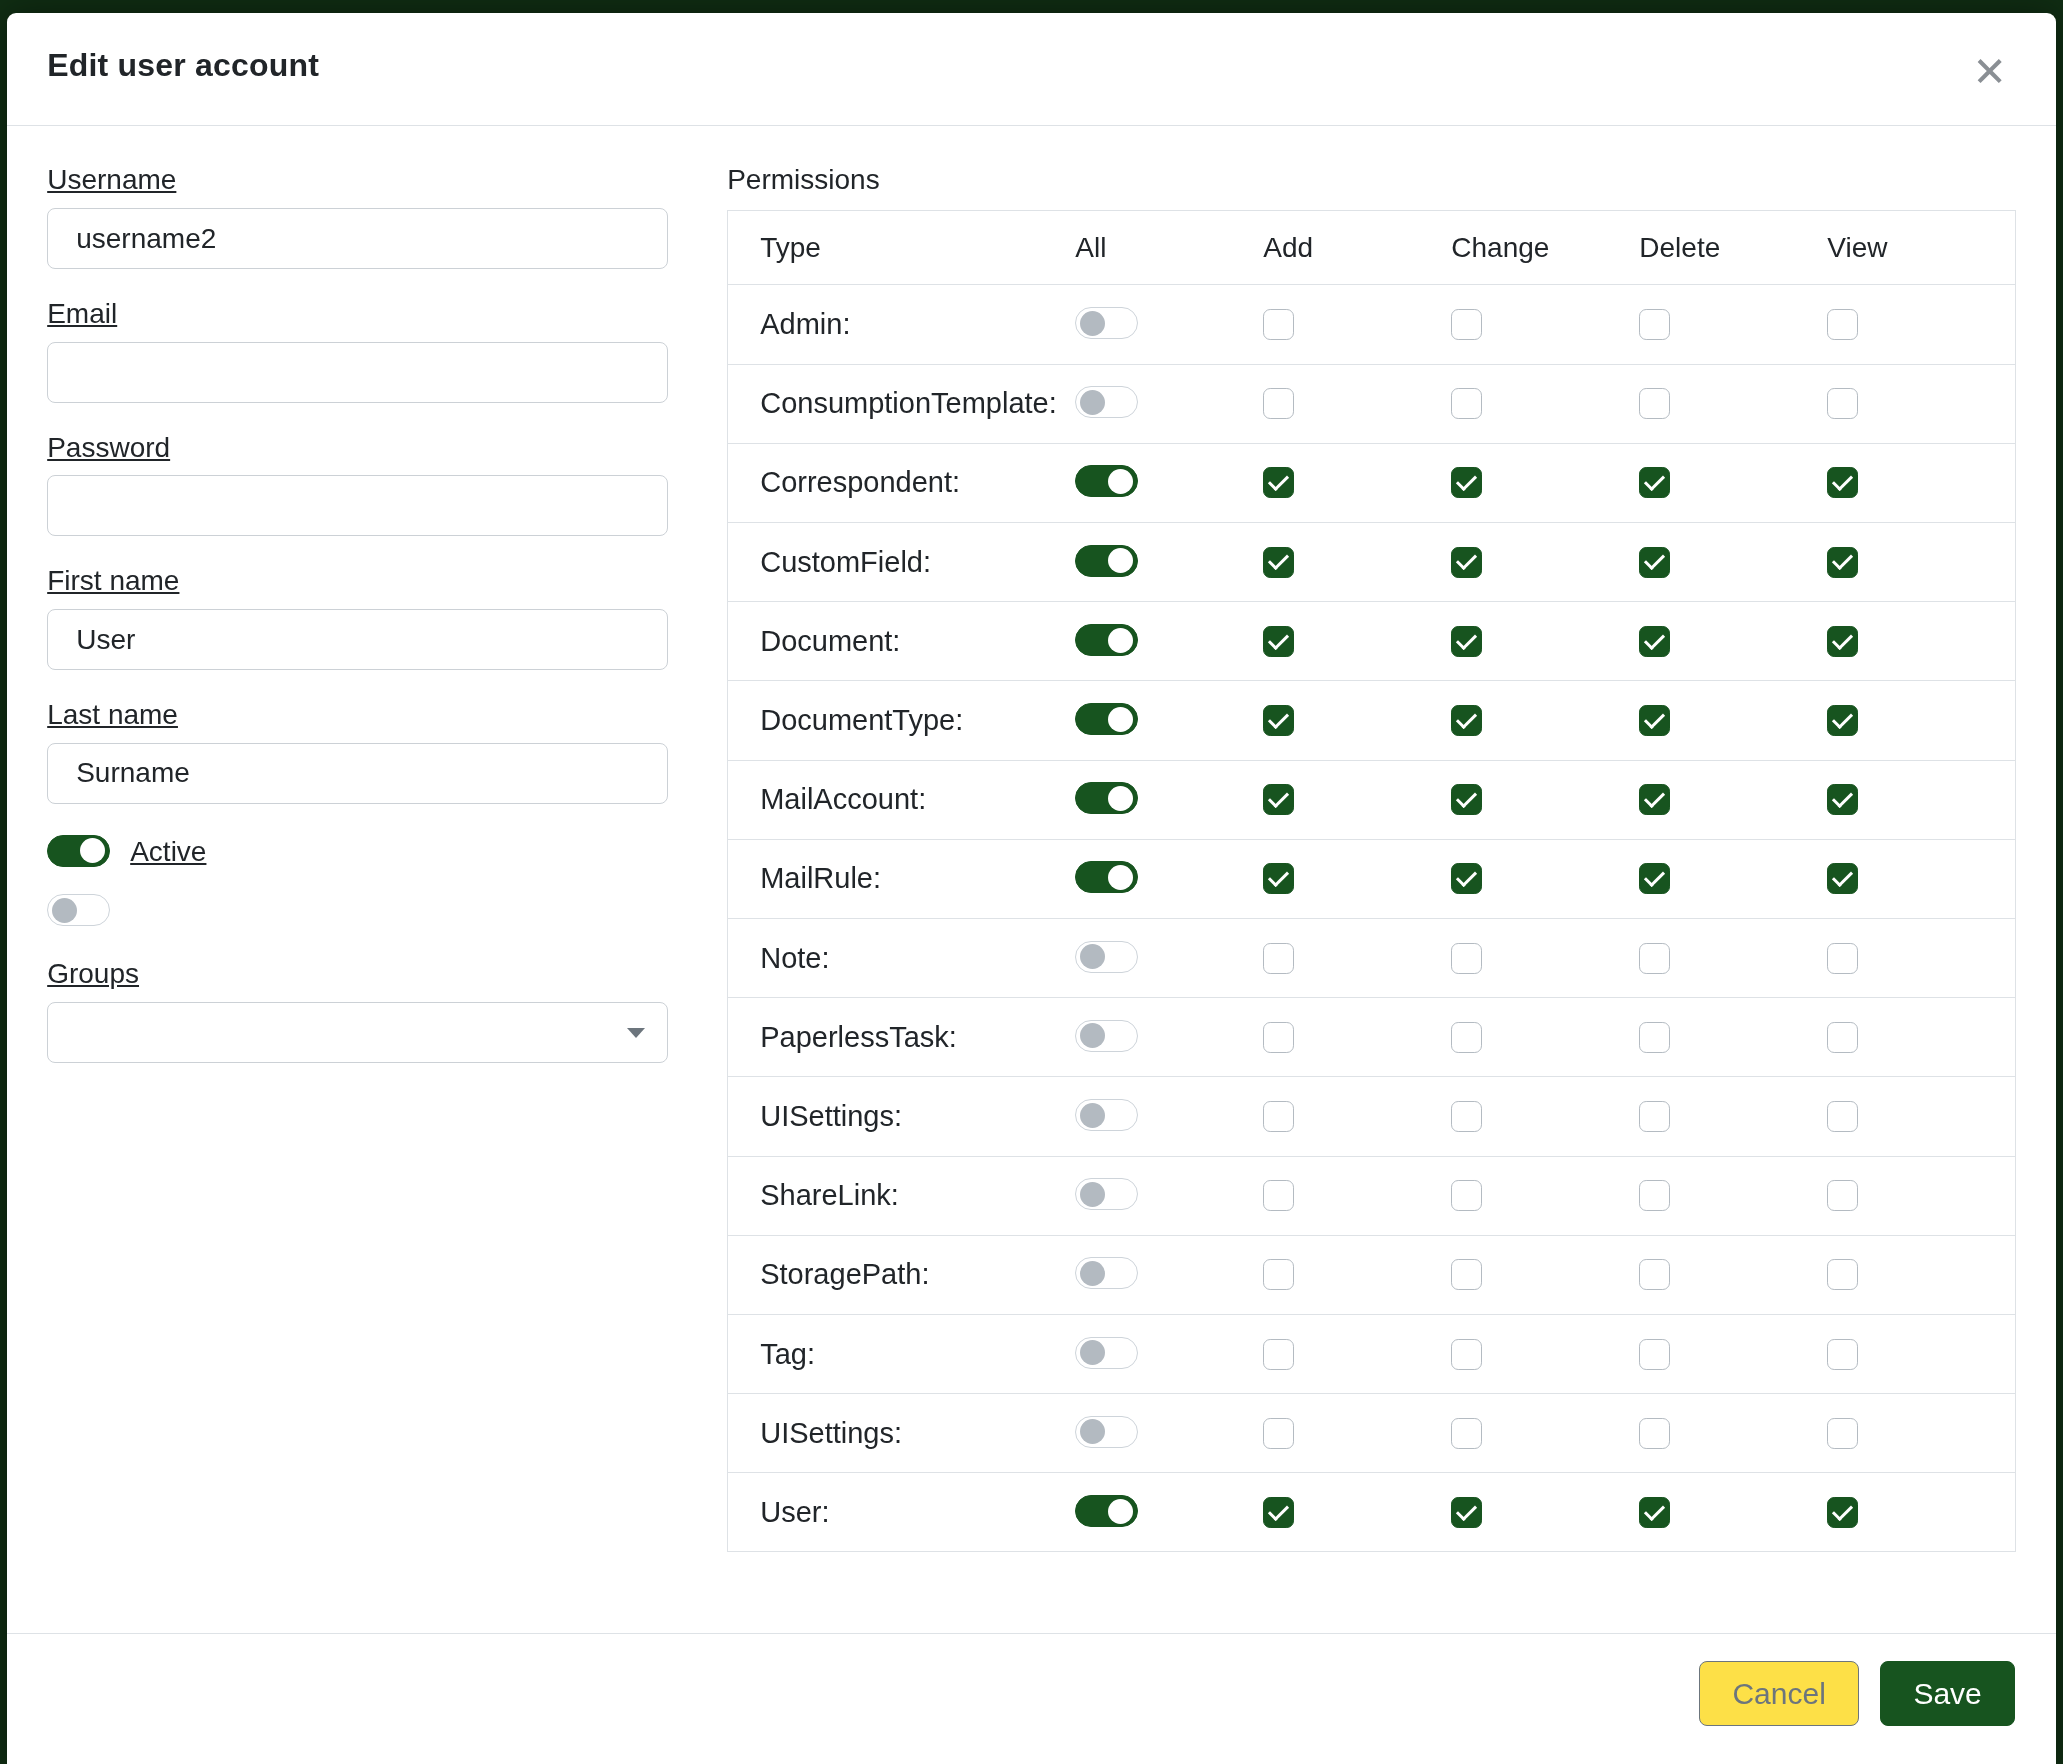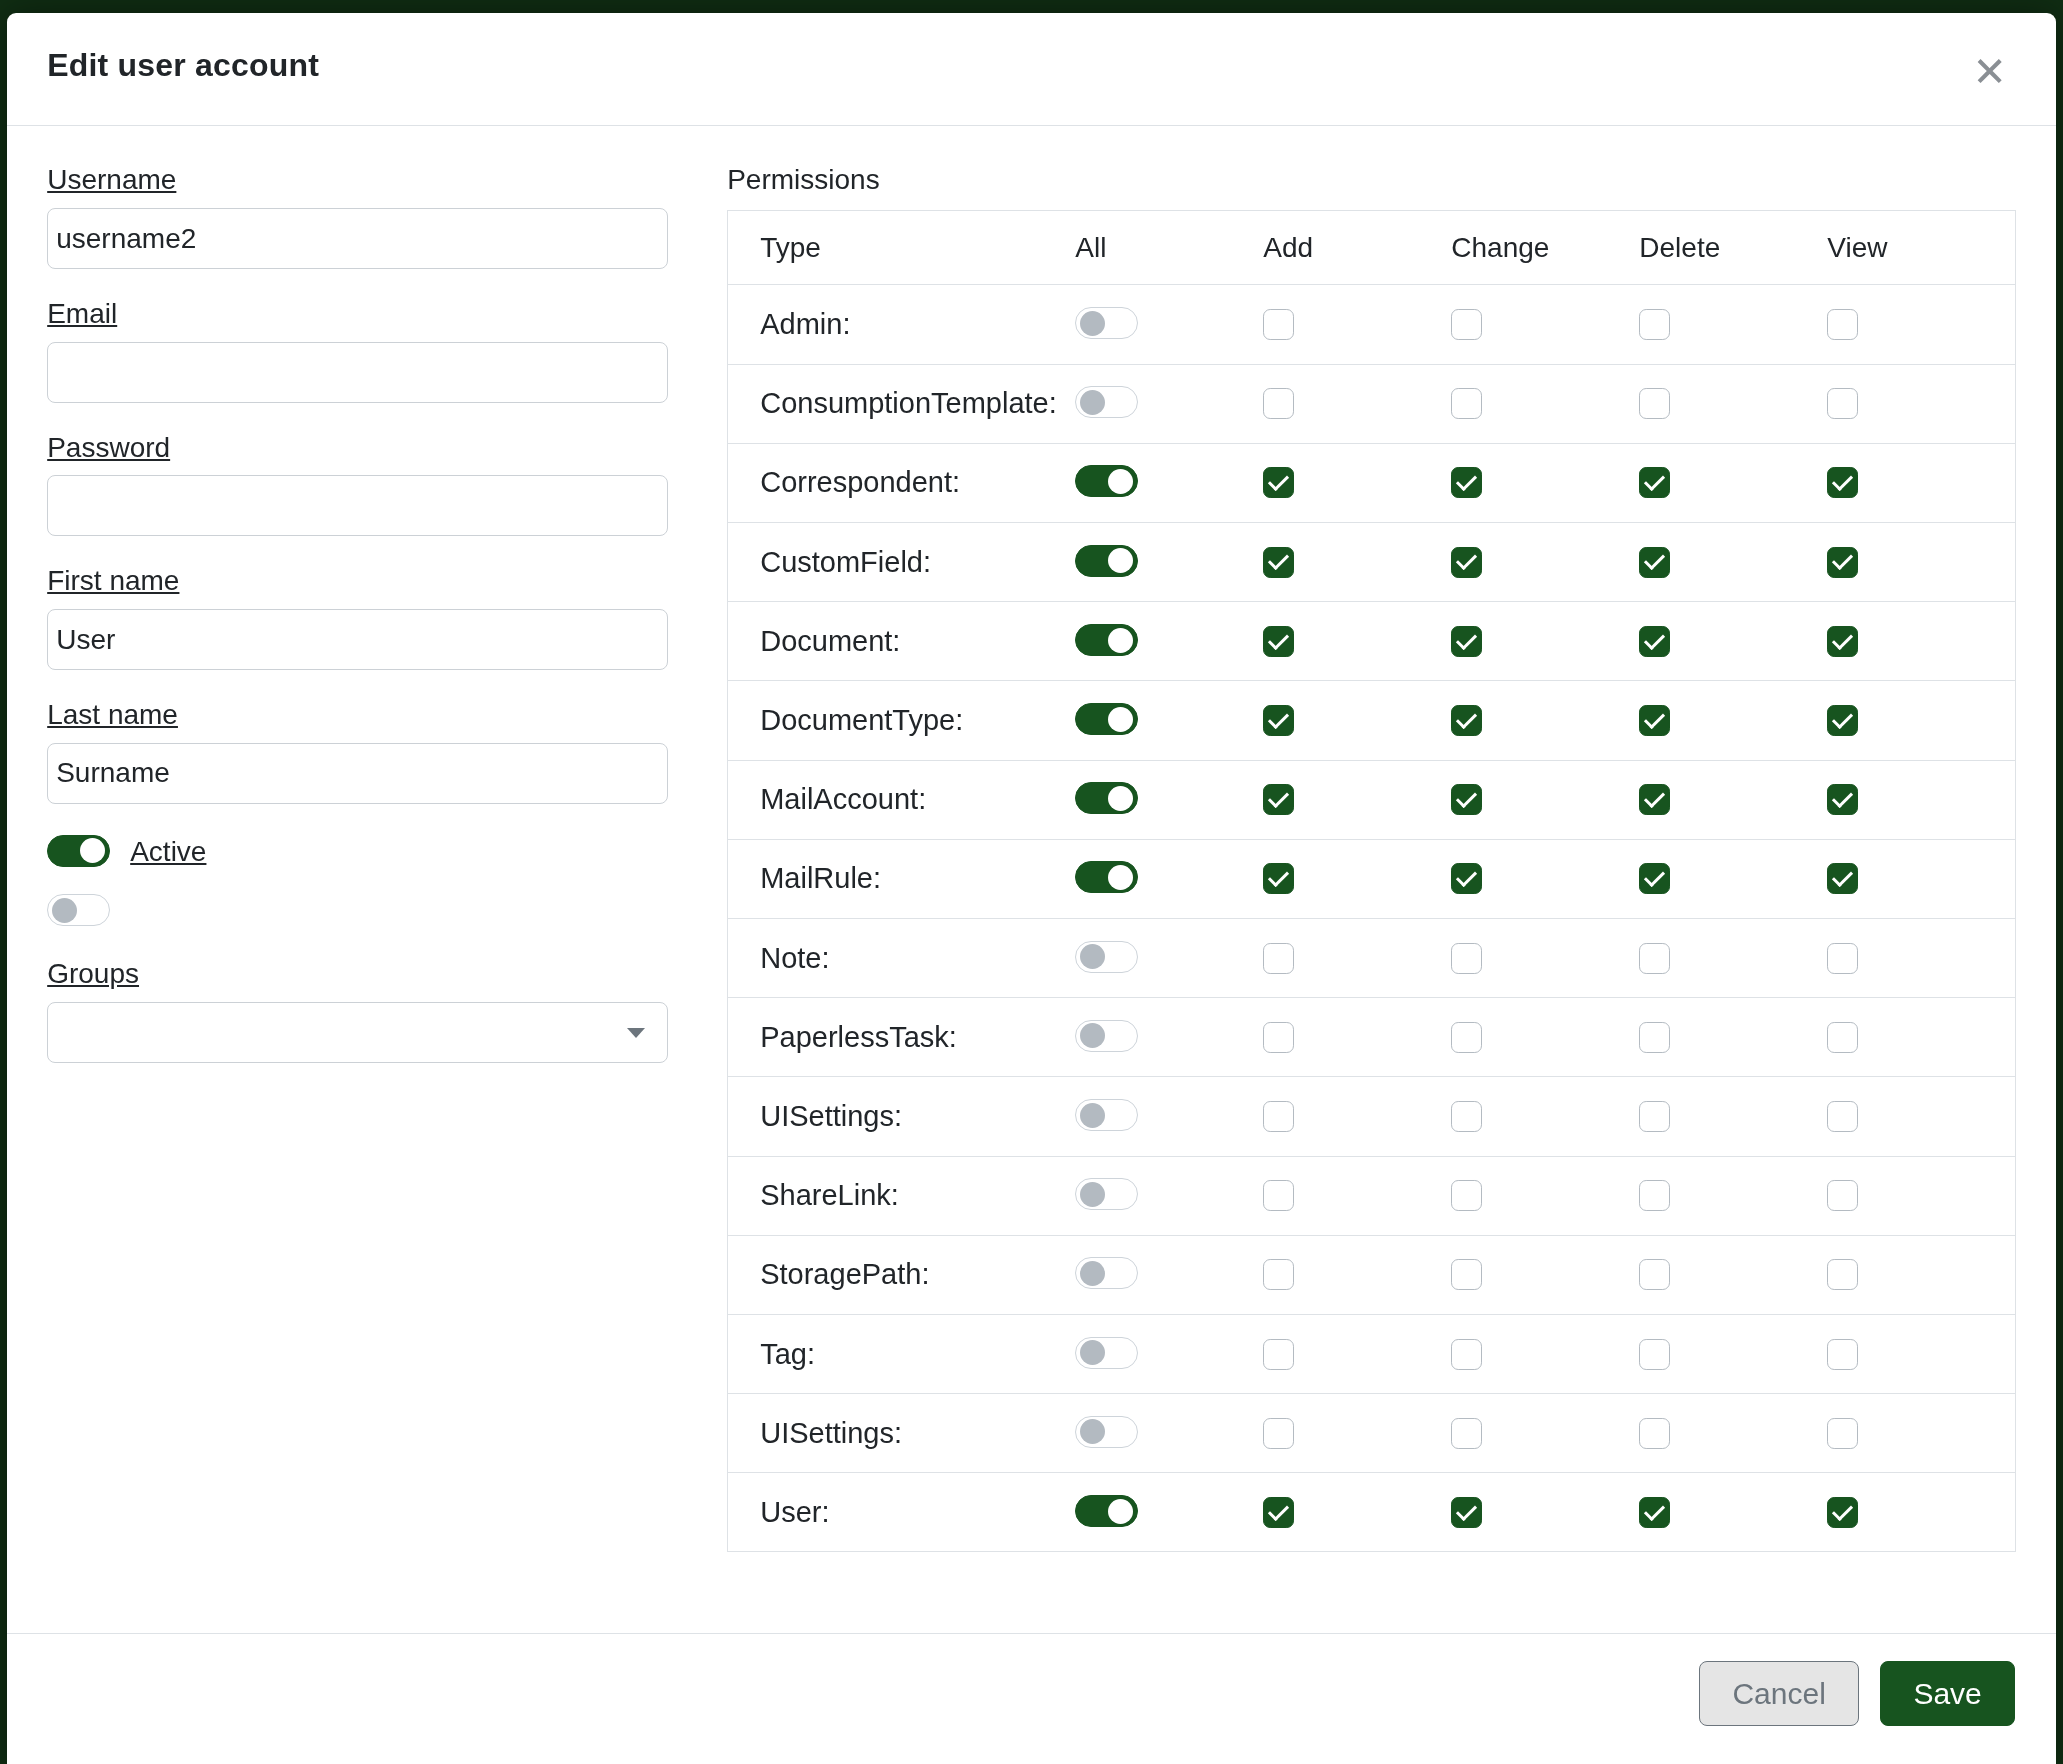--- a/index.html
+++ b/index.html
@@ -64,21 +64,21 @@
     font-size:28px;
     margin-bottom:11.7px;
     color:var(--text);
   }
   .text-input{
     width:100%;
     height:61px;
     border:0.9px solid var(--input-border);
     border-radius:8px;
     font-size:28px;
-    padding:0 8px;
+    padding:0 28px;
     color:var(--text);
     font-family:"Liberation Sans", sans-serif;
     background:#fff;
     outline:none;
   }
   
   .toggle{
     width:63px;height:32px;
     border-radius:16px;
     background:#fff;
@@ -190,21 +190,21 @@
     border-top:0.9px solid var(--border);
   }
   .btn{
     font-size:30px;
     padding:14.4px 32px;
     border-radius:8px;
     cursor:pointer;
     font-family:"Liberation Sans", sans-serif;
   }
   .btn-cancel{
-    background:#e5e5e5;
+    background:#fde047;
     color:var(--muted);
     border:0.9px solid var(--muted);
   }
   .btn-save{
     background:var(--accent);
     color:#fff;
     border:0.9px solid var(--accent);
   }
 </style>
 </head>

